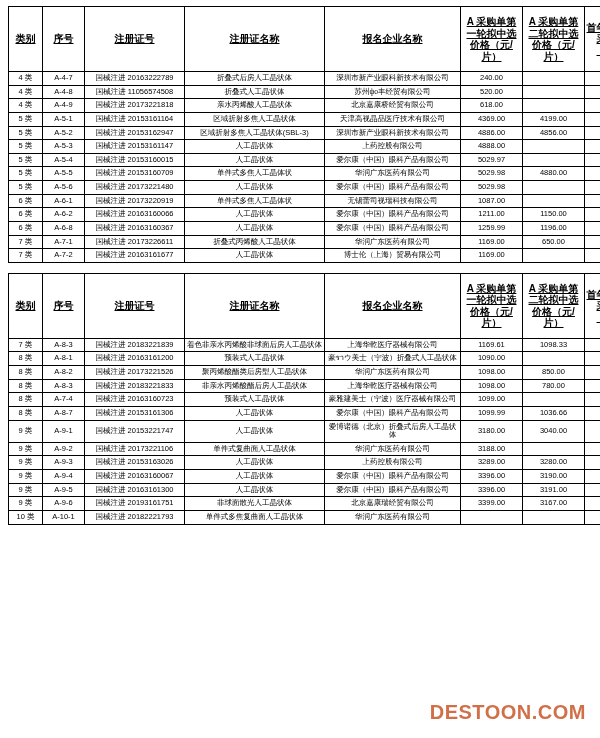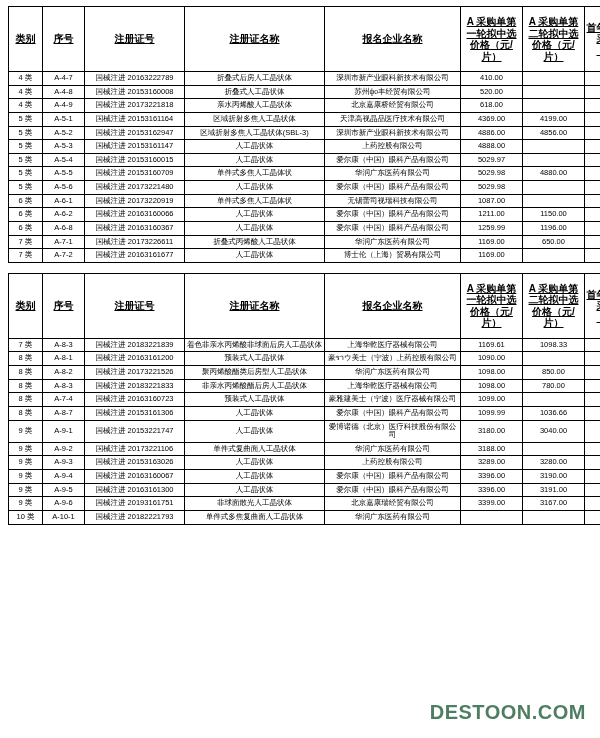--- a/index.html
+++ b/index.html
@@ -57,21 +57,21 @@
 
   .head-multiline { line-height: 1.2; }
 
   .watermark {
     position: absolute;
     right: 14px;
     bottom: 14px;
     font-family: "Liberation Sans", sans-serif;
     font-size: 20px;
     font-weight: bold;
-    color: #14532d;
+    color: #c2410c;
     letter-spacing: 0.5px;
     opacity: 0.75;
     pointer-events: none;
     margin-top: 20px;
   }
 </style>
 </head>
 <body>
 
 <div class="page">
@@ -99,28 +99,28 @@
         <th class="head-multiline">首年70%预采购量（片）</th>
       </tr>
     </thead>
     <tbody>
         <tr>
           <td>4 类</td>
           <td>A-4-7</td>
           <td>国械注进 20163222789</td>
           <td class="name-cell">折叠式后房人工晶状体</td>
           <td class="firm-cell">深圳市新产业眼科新技术有限公司</td>
-          <td class="num-cell">410.00</td>
+          <td class="num-cell">240.00</td>
           <td class="num-cell"></td>
           <td class="num-cell">1705</td>
         </tr>
         <tr>
           <td>4 类</td>
           <td>A-4-8</td>
-          <td>国械注进 20153160008</td>
+          <td>国械注进 11056574508</td>
           <td class="name-cell">折叠式人工晶状体</td>
           <td class="firm-cell">苏州фо丰经贸有限公司</td>
           <td class="num-cell">520.00</td>
           <td class="num-cell"></td>
           <td class="num-cell">3708</td>
         </tr>
         <tr>
           <td>4 类</td>
           <td>A-4-9</td>
           <td>国械注进 20173221818</td>
@@ -275,21 +275,21 @@
           <td class="firm-cell">上海华乾医疗器械有限公司</td>
           <td class="num-cell">1169.61</td>
           <td class="num-cell">1098.33</td>
           <td class="num-cell">19</td>
         </tr>
         <tr>
           <td>8 类</td>
           <td>A-8-1</td>
           <td>国械注进 20163161200</td>
           <td class="name-cell">预装式人工晶状体</td>
-          <td class="firm-cell">豪ราウ美士（宁波）上药控股有限公司</td>
+          <td class="firm-cell">豪ราウ美士（宁波）折叠式人工晶状体</td>
           <td class="num-cell">1090.00</td>
           <td class="num-cell"></td>
           <td class="num-cell">3488</td>
         </tr>
         <tr>
           <td>8 类</td>
           <td>A-8-2</td>
           <td>国械注进 20173221526</td>
           <td class="name-cell">聚丙烯酸酯类后房型人工晶状体</td>
           <td class="firm-cell">华润广东医药有限公司</td>
@@ -325,21 +325,21 @@
           <td class="firm-cell">爱尔康（中国）眼科产品有限公司</td>
           <td class="num-cell">1099.99</td>
           <td class="num-cell">1036.66</td>
           <td class="num-cell">806</td>
         </tr>
         <tr>
           <td>9 类</td>
           <td>A-9-1</td>
           <td>国械注进 20153221747</td>
           <td class="name-cell">人工晶状体</td>
-          <td class="firm-cell">爱博诺德（北京）医疗科技股份有限公司</td>
+          <td class="firm-cell">爱博诺德（北京）折叠式后房人工晶状体</td>
           <td class="num-cell">3180.00</td>
           <td class="num-cell">3040.00</td>
           <td class="num-cell">13</td>
         </tr>
         <tr>
           <td>9 类</td>
           <td>A-9-2</td>
           <td>国械注进 20173221106</td>
           <td class="name-cell">单件式复曲面人工晶状体</td>
           <td class="firm-cell">华润广东医药有限公司</td>

